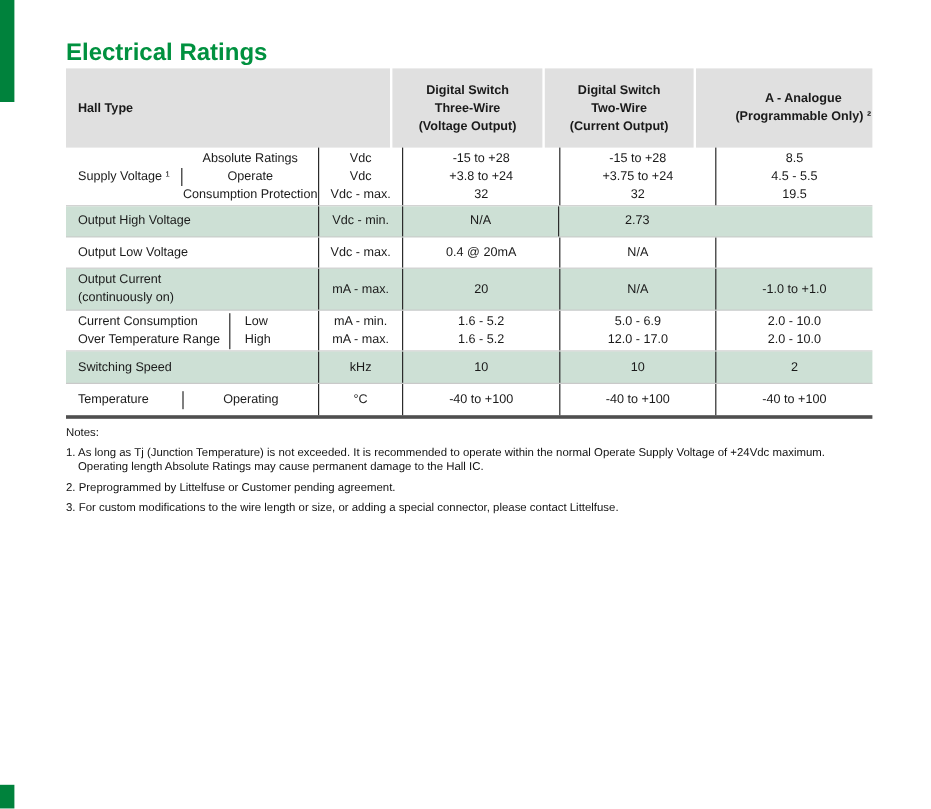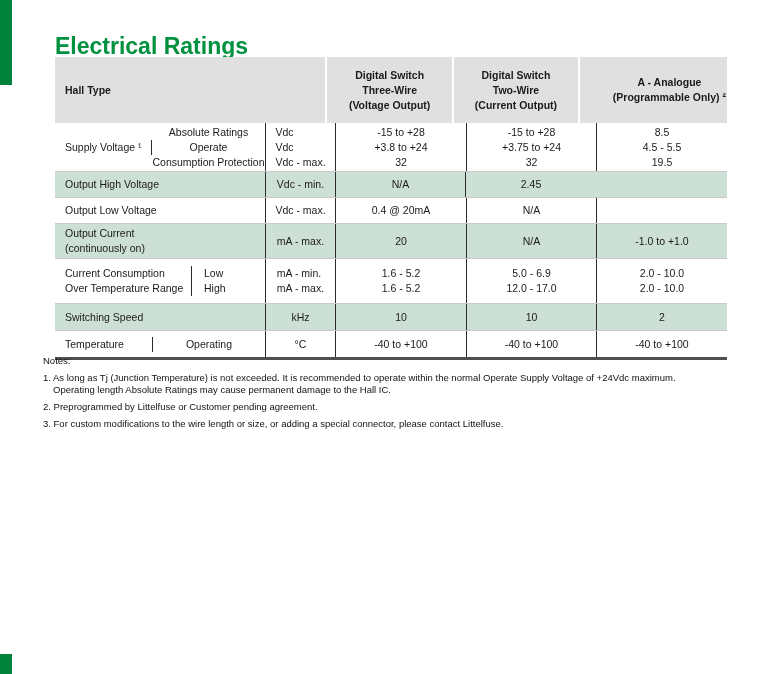--- a/index.html
+++ b/index.html
@@ -2,55 +2,55 @@
 <html style="--accent_green: #00913F; --edge_green: #00823C; --row_green: #CDE0D5; --header_gray: #E0E0E0; --line_dark: #2B2B2B; --line_light: #C9C9C9; --table_bottom: #4F4F4F;"><head>
 <meta charset="utf-8">
 <style>
   html,body { margin:0; padding:0; background:#fff; }
   .page { position:relative; width:776px; height:674px; background:#ffffff; overflow:hidden;
           font-family:"Liberation Sans","DejaVu Sans",sans-serif; color:#1a1a1a; }
 
   .edge-top    { position:absolute; left:0; top:0;    width:12px; height:85px; background:var(--edge_green,#00823C); }
   .edge-bottom { position:absolute; left:0; top:654px; width:12px; height:20px; background:var(--edge_green,#00823C); }
 
-  .title { position:absolute; left:55px; top:33px; margin:0; font-size:23px; font-weight:bold;
+  .title { position:absolute; left:55px; top:33px; margin:0; font-size:20px; font-weight:bold;
            color:var(--accent_green,#00913F); }
 
   .table { position:absolute; left:55px; top:57px; width:672px; font-size:10.5px; }
 
   .thead { display:flex; height:66px; }
   .th { background:var(--header_gray,#E0E0E0); font-weight:bold; display:flex; align-items:center;
         justify-content:center; text-align:center; line-height:15px; white-space:pre-line; box-sizing:border-box; }
   .th.hall { width:279px; justify-content:flex-start; text-align:left; padding-left:10px; margin-right:2px; }
   .th.c1 { width:129px; margin-right:2px; }
   .th.c2 { width:128px; margin-right:2px; }
   .th.c3 { width:151px;padding-left:32px; }
 
   .tr { display:flex; box-sizing:border-box; border-bottom:1px solid var(--line_light,#C9C9C9); background:#fff; }
   .tr.green { background:var(--row_green,#CDE0D5); }
   .tr.last { border-bottom:none; }
-  .r1{height:49px}.r2{height:26px}.r3{height:26px}.r4{height:35px}.r5{height:45px}.r6{height:27px}.r7{height:26px}
+  .r1{height:49px}.r2{height:26px}.r3{height:26px}.r4{height:35px}.r5{height:34px}.r6{height:27px}.r7{height:26px}
 
   .cell { box-sizing:border-box; white-space:pre-line; line-height:15px; display:flex; align-items:center; }
   .labelblock { width:211px; border-right:1px solid var(--line_dark,#2B2B2B); }
   .labelblock.plain { padding-left:10px; }
   .splitA { box-sizing:border-box; border-right:1px solid var(--line_dark,#2B2B2B); padding-left:10px;
             display:flex; align-items:center; white-space:pre-line; line-height:15px; }
   .wA1 { width:97px; } .wA5 { width:137px; } .wA7 { width:98px; }
   .splitB { flex:1; display:flex; align-items:center; justify-content:center; text-align:center;
             white-space:pre-line; line-height:15px; }
   .splitB.lowhigh { justify-content:flex-start; text-align:left; padding-left:12px; }
-  .unit { width:70px;  border-right:1px solid var(--line_dark,#2B2B2B); justify-content:center; text-align:left; }
+  .unit { width:70px;  border-right:1px solid var(--line_dark,#2B2B2B); justify-content:center; text-align:center; }
   .d1   { width:131px; border-right:1px solid var(--line_dark,#2B2B2B); justify-content:center; text-align:center; }
   .d2   { width:130px; border-right:1px solid var(--line_dark,#2B2B2B); justify-content:center; text-align:center; }
   .d3   { width:130px; justify-content:center; text-align:center; }
 
   .table-bottom { height:3px; background:var(--table_bottom,#4F4F4F); }
 
-  .notes { position:absolute; left:43px; top:355px; width:695px; font-size:9.5px; line-height:12px; color:#111; }
+  .notes { position:absolute; left:55px; top:355px; width:695px; font-size:9.5px; line-height:12px; color:#111; }
   .notes .item { margin-bottom:5px; }
   .note-indent { padding-left:10px; }
 </style>
 </head>
 <body>
 
 <div class="page">
 
   <div class="edge-top"></div>
   <div class="edge-bottom"></div>
@@ -89,21 +89,21 @@
 32</div>
       <div class="cell d3">8.5
 4.5 - 5.5
 19.5</div>
     </div>
 
     <div class="tr r2 green">
       <div class="cell labelblock plain">Output High Voltage</div>
       <div class="cell unit">Vdc - min.</div>
       <div class="cell d2">N/A</div>
-      <div class="cell d3">2.45</div>
+      <div class="cell d3">2.73</div>
     </div>
 
     <div class="tr r3">
       <div class="cell labelblock plain">Output Low Voltage</div>
       <div class="cell unit">Vdc - max.</div>
       <div class="cell d1">0.4 @ 20mA</div>
       <div class="cell d2">N/A</div>
     </div>
 
     <div class="tr r4 green">

